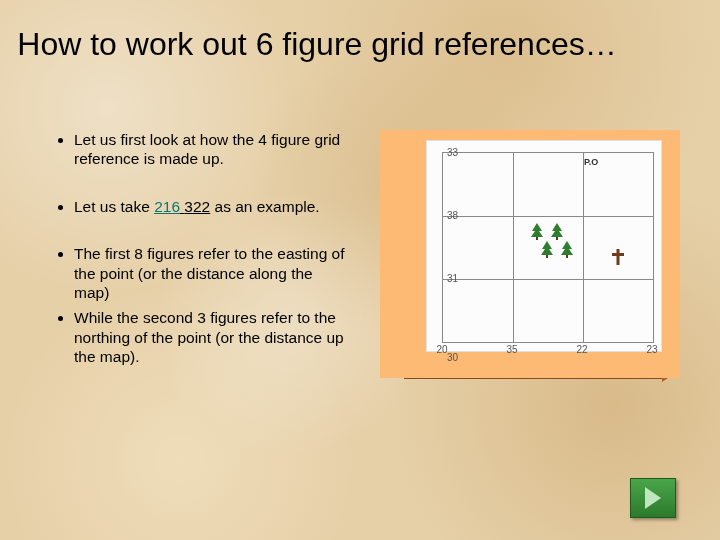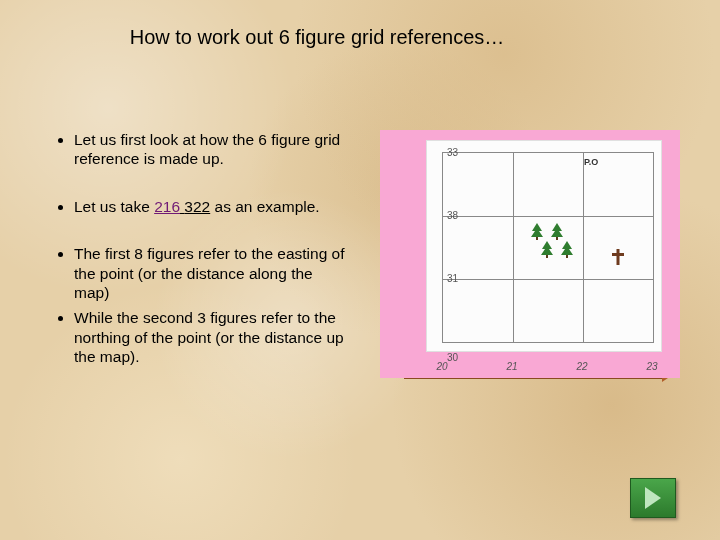--- a/index.html
+++ b/index.html
@@ -21,21 +21,21 @@
       radial-gradient(circle at 55% 35%, rgba(205,170,115,0.4) 0, rgba(205,170,115,0) 28%);
     position: relative;
     color: #000;
   }
   .title {
     position: absolute;
     top: 26px;
     left: 0;
     width: 634px;
     text-align: center;
-    font-size: 20px;
+    font-size: 32px;
     font-weight: 400;
   }
   .content {
     position: absolute;
     top: 130px;
     left: 50px;
     width: 300px;
     font-size: 15.5px;
     line-height: 1.25;
   }
@@ -43,31 +43,31 @@
     margin: 0;
     padding: 0 0 0 24px;
     list-style: disc;
   }
   .content li {
     margin-bottom: 28px;
   }
   .content li.tight {
     margin-bottom: 6px;
   }
-  .red { color: #701a75; }
+  .red { color: #0f766e; }
   .underline { text-decoration: underline; }
 
   
   .figure {
     position: absolute;
     top: 130px;
     left: 380px;
     width: 300px;
     height: 248px;
-    background: #f9a8d4;
+    background: #fdba74;
   }
   .grid-outer {
     position: absolute;
     left: 46px;
     top: 10px;
     width: 234px;
     height: 210px;
     border: 1px solid #e0e0e0;
     background: #fcfcfc;
   }
@@ -99,25 +99,24 @@
   .hline2 { top: 126px; }
   .tick-y {
     position: absolute;
     right: 222px;
     font-size: 10px;
     color: #555;
     transform: translateY(-50%);
   }
   .tick-x {
     position: absolute;
-    top: 231px;
+    top: 214px;
     font-size: 10px;
     color: #555;
     transform: translateX(-50%);
-    font-style: italic;
   }
   .po-label {
     position: absolute;
     left: 204px;
     top: 27px;
     font-size: 9px;
     font-weight: bold;
     color: #333;
   }
   .tree {
@@ -207,21 +206,21 @@
     border-left: 16px solid #bfe6bf;
   }
 </style>
 </head>
 <body>
 
 <div class="title">How to work out 6 figure grid references…</div>
 
 <div class="content">
   <ul>
-    <li>Let us first look at how the 6 figure grid reference is made up.</li>
+    <li>Let us first look at how the 4 figure grid reference is made up.</li>
     <li>
       <span>Let us take </span><span class="red underline">216</span><span class="underline">  </span><span class="underline">322</span><span> as an example.</span>
     </li>
     <li class="tight">The first 8 figures  refer to the easting of the point (or the distance along the map)</li>
     <li>While the second 3 figures refer to the northing of the point (or the distance up the map).</li>
   </ul>
 </div>
 
 <div class="arrow-up">
   <div class="head"></div>
@@ -240,21 +239,21 @@
     <div class="hline1"></div>
       <div class="hline2"></div>
   </div>
 
   <div class="tick-y" style="top:22px">33</div>
   <div class="tick-y" style="top:85px">38</div>
   <div class="tick-y" style="top:148px">31</div>
   <div class="tick-y" style="top:227px">30</div>
 
   <div class="tick-x" style="left:62px">20</div>
-  <div class="tick-x" style="left:132px">21</div>
+  <div class="tick-x" style="left:132px">35</div>
   <div class="tick-x" style="left:202px">22</div>
   <div class="tick-x" style="left:272px">23</div>
 
   <div class="po-label">P.O</div>
 
   <div class="tree" style="left:150px; top:92px;"><svg viewBox="0 0 14 18">
         <polygon points="7,1 12,9 9,9 13,15 1,15 5,9 2,9" fill="#2f7d2f"></polygon>
         <rect x="6" y="15" width="2" height="3" fill="#5a3b1a"></rect>
       </svg></div>
   <div class="tree" style="left:170px; top:92px;"><svg viewBox="0 0 14 18">

